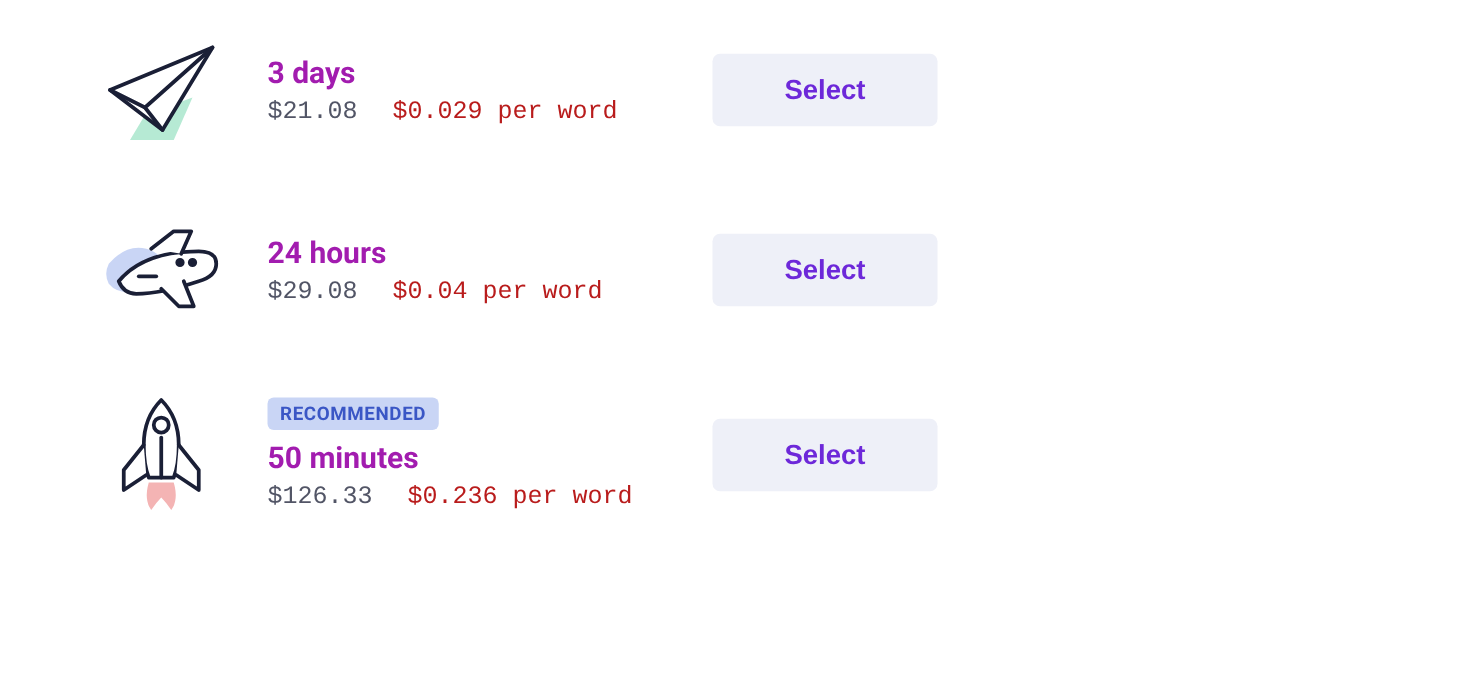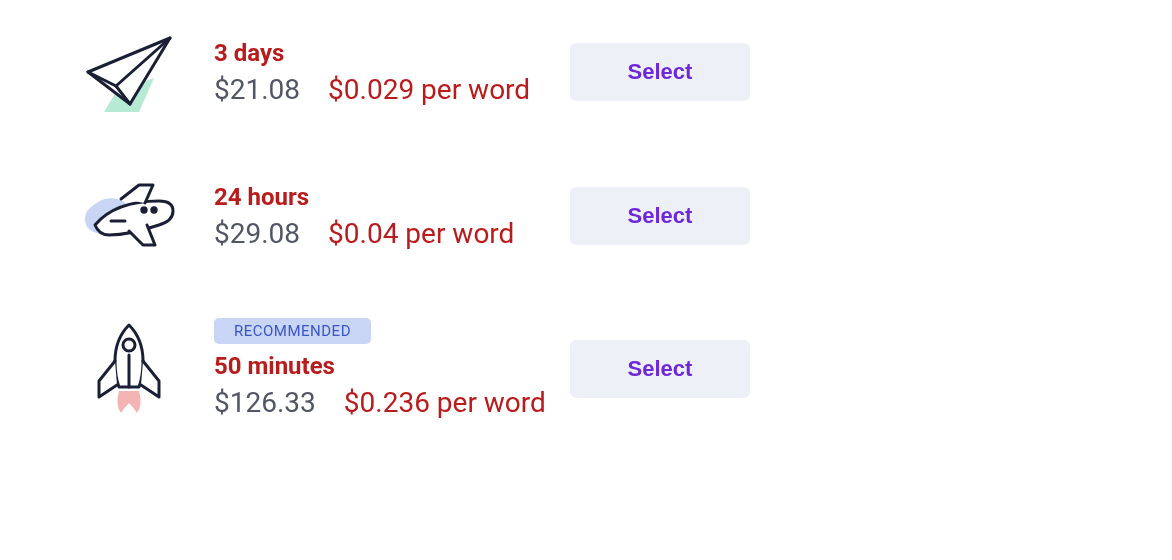--- a/index.html
+++ b/index.html
@@ -36,38 +36,39 @@
     flex: 1;
     display: flex;
     flex-direction: column;
     min-width: 0;
   }
   .badge {
     display: inline-block;
     align-self: flex-start;
     background: #c9d5f5;
     color: #3a56c5;
-    font-weight: 400;
+    font-weight: 700;
     letter-spacing: 0.5px;
     font-size: 15px;
-    padding: 4px 20px;
+    padding: 4px 10px;
     border-radius: 5px;
     margin-bottom: 8px;
   }
   .duration {
     font-size: 24px;
     font-weight: 700;
-    color: #b91c1c;
+    color: #a21caf;
     margin-bottom: 6px;
   }
   .price-row {
     display: flex;
     align-items: flex-end;
-    font-size: 28px;
+    font-size: 20px;
     color: #525566;
+    font-family: Liberation Mono, monospace;
   }
   .total-price {
     margin-right: 28px;
   }
   .per-word {
     color: #b91c1c;
   }
   .select-btn {
     flex: 0 0 180px;
     height: 58px;

